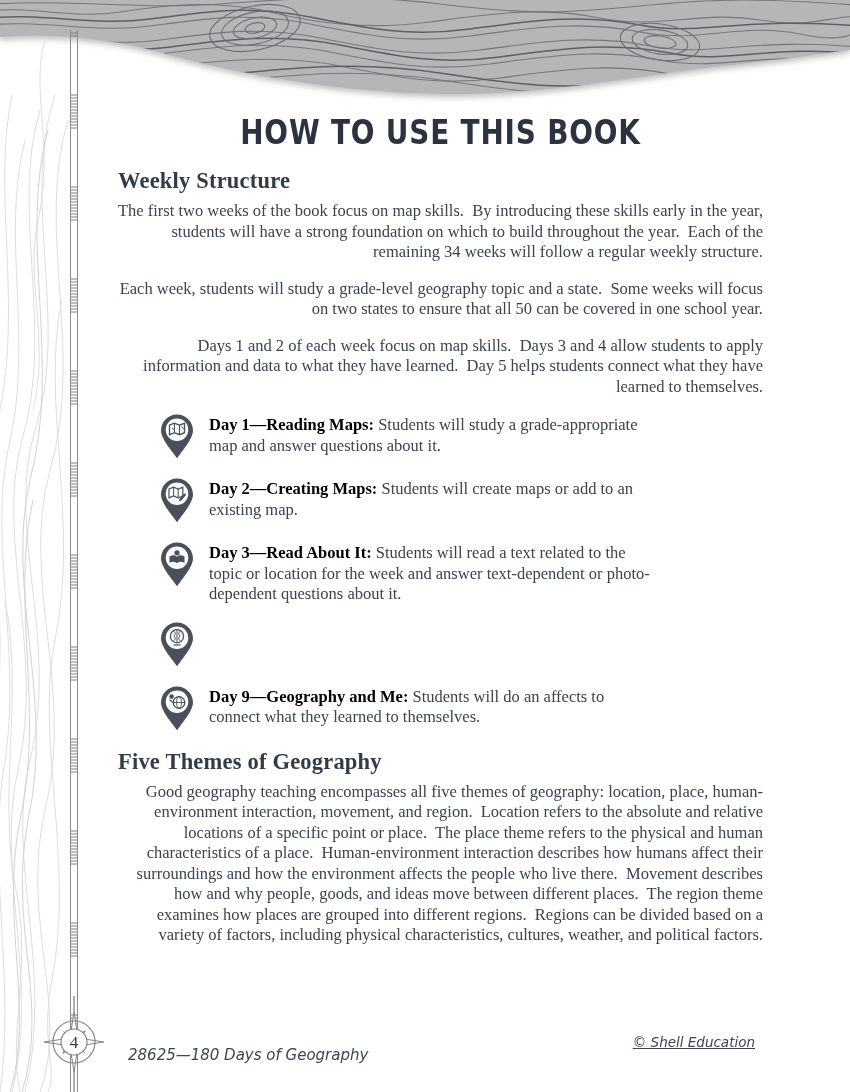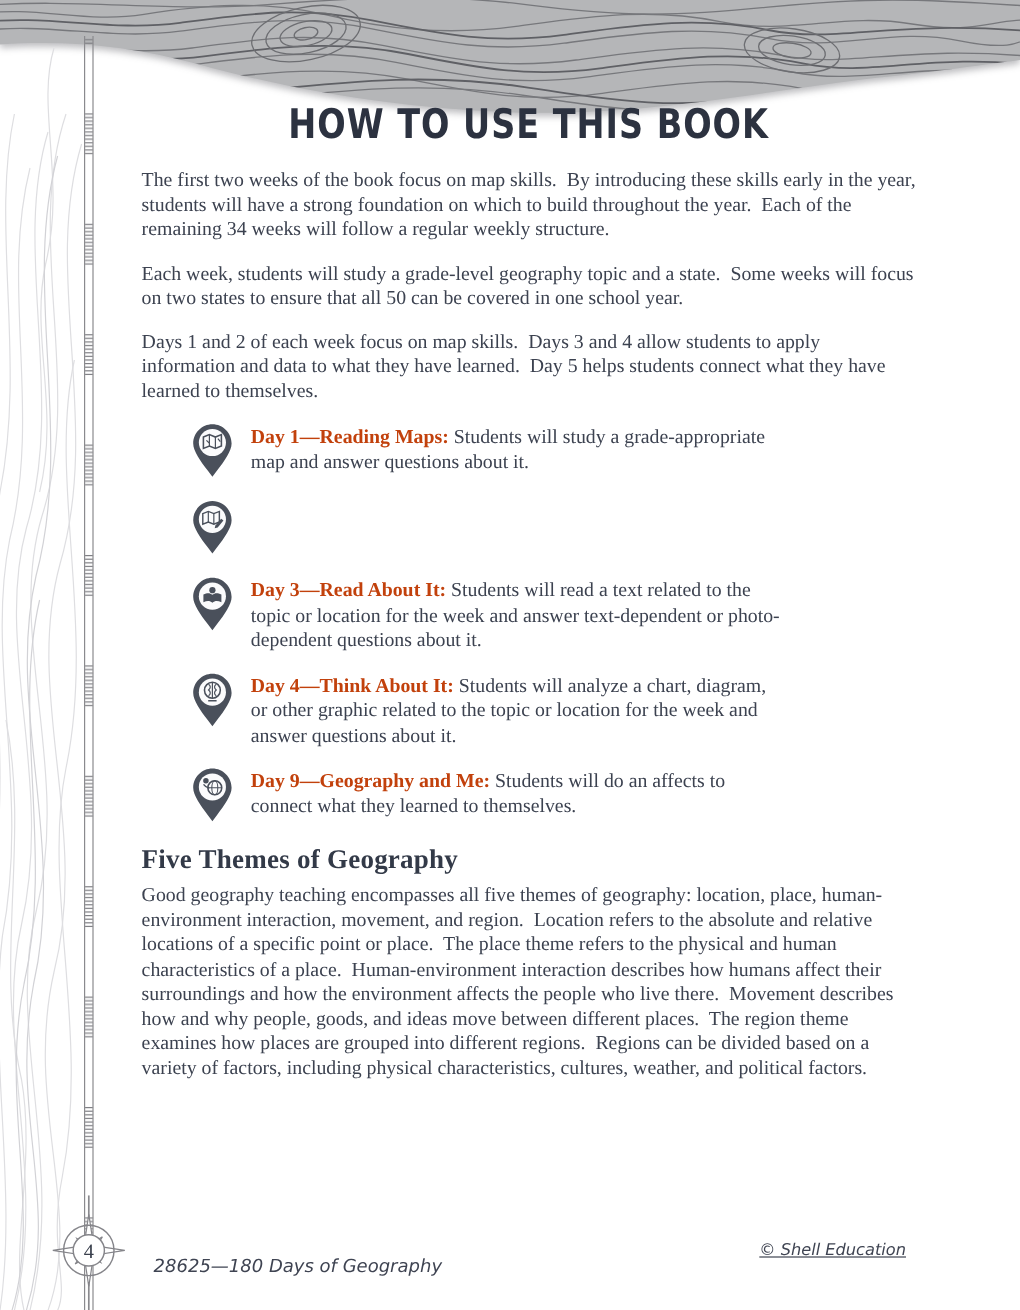--- a/index.html
+++ b/index.html
@@ -7,38 +7,38 @@
     width:850px;height:1092px;position:relative;overflow:hidden;
     background:#ffffff;
     font-family:"Liberation Serif", serif;
     color:#3c4250;
   }
   
   .topo-band{position:absolute;top:0;left:0;width:850px;height:140px;filter:drop-shadow(0 3px 3px rgba(60,60,70,.35));}
   .left-contours{position:absolute;top:0;left:0;width:120px;height:1092px;}
   .ruler{position:absolute;top:0;left:68px;width:12px;height:1092px;}
   
-  .content{position:absolute;left:118px;top:84px;width:645px;}
+  .content{position:absolute;left:118px;top:112px;width:645px;}
   .page-title{
     margin:0 0 16px 0;text-align:center;
     font-family:"DejaVu Sans", sans-serif;font-weight:800;
     font-size:34px;letter-spacing:1px;color:#2c3240;
     transform:scaleX(.82);transform-origin:50% 50%;
     white-space:nowrap;
   }
   h2.sect{
     margin:0 0 7px 0;font-size:22.5px;font-weight:bold;color:#333a48;
     font-family:"Liberation Serif", serif;letter-spacing:.2px;
   }
-  .para{margin:0 0 16px 0;font-size:16.5px;line-height:20.5px;color:#3c4250;}
+  .para{margin:0 0 16px 0;font-size:16.5px;line-height:20.5px;color:#3c4250;text-align:right;}
   .day-list{margin:4px 0 6px 0;}
   .day-item{display:flex;align-items:flex-start;gap:13px;padding-left:40px;margin-bottom:16px;}
   .day-icon{flex:0 0 38px;width:38px;height:48px;}
   .day-text{font-size:16.5px;line-height:20.5px;width:445px;color:#3c4250;padding-top:2px;}
-  .day-lead{font-weight:bold;color:#c2410c;}
+  .day-lead{font-weight:bold;color:#000000;}
   .themes-heading{margin-top:26px;}
   
   .footer-bookid{
     position:absolute;left:128px;top:1046px;
     font-family:"DejaVu Sans", sans-serif;font-style:italic;
     font-size:15px;color:#3f4452;
   }
   .footer-publisher{
     position:absolute;right:95px;top:1034px;
     font-family:"DejaVu Sans", sans-serif;font-style:italic;
@@ -123,20 +123,21 @@
     </pattern>
   </defs>
   <rect x="2" y="32" width="8" height="1060" fill="url(#rulerhatch)"></rect>
   <line x1="2.5" y1="30" x2="2.5" y2="1092" stroke="#8a8a8e" stroke-width="1"></line>
   <line x1="9.5" y1="30" x2="9.5" y2="1092" stroke="#8a8a8e" stroke-width="1"></line>
 </svg>
 
 <div class="content">
   <h1 class="page-title">HOW TO USE THIS BOOK</h1>
 
+  <h2 class="sect">Weekly Structure</h2>
   <p class="para">The first two weeks of the book focus on map skills.&nbsp; By introducing these skills early in the year, students will have a strong foundation on which to build throughout the year.&nbsp; Each of the remaining 34 weeks will follow a regular weekly structure.</p>
   <p class="para">Each week, students will study a grade-level geography topic and a state.&nbsp; Some weeks will focus on two states to ensure that all 50 can be covered in one school year.</p>
   <p class="para">Days 1 and 2 of each week focus on map skills.&nbsp; Days 3 and 4 allow students to apply information and data to what they have learned.&nbsp; Day 5 helps students connect what they have learned to themselves.</p>
 
   <div class="day-list">
 
     <div class="day-item">
       <svg class="day-icon" viewBox="0 0 38 48">
         <path d="M19 1.5C10.2 1.5 3 8.7 3 17.5c0 6.3 6 14.6 12.1 22.6l3.9 5.2 3.9-5.2C29 32.1 35 23.8 35 17.5 35 8.7 27.8 1.5 19 1.5z" fill="#4a505b"></path>
         <circle cx="19" cy="16.8" r="11.3" fill="#fbfbfc"></circle>
@@ -152,20 +153,21 @@
     <div class="day-item">
       <svg class="day-icon" viewBox="0 0 38 48">
         <path d="M19 1.5C10.2 1.5 3 8.7 3 17.5c0 6.3 6 14.6 12.1 22.6l3.9 5.2 3.9-5.2C29 32.1 35 23.8 35 17.5 35 8.7 27.8 1.5 19 1.5z" fill="#4a505b"></path>
         <circle cx="19" cy="16.8" r="11.3" fill="#fbfbfc"></circle>
         <g stroke="#4a505b" fill="none">
           <path d="M11 12l4.6-1.8 4.6 1.8 4.6-1.8v8.8l-4.6 1.8-4.6-1.8-4.6 1.8z" stroke-width="1.2"></path>
           <path d="M15.6 10.2v8.8M20.2 12v8.8" stroke-width="1"></path>
         </g>
         <path d="M21.5 22l4.8-5.8 1.9 1.5-4.8 5.9-2.5.6z" fill="#4a505b"></path>
       </svg>
+      <div class="day-text"><span class="day-lead">Day 2—Creating Maps:</span> <span>Students will create maps or add to an existing map.</span></div>
     </div>
 
     <div class="day-item">
       <svg class="day-icon" viewBox="0 0 38 48">
         <path d="M19 1.5C10.2 1.5 3 8.7 3 17.5c0 6.3 6 14.6 12.1 22.6l3.9 5.2 3.9-5.2C29 32.1 35 23.8 35 17.5 35 8.7 27.8 1.5 19 1.5z" fill="#4a505b"></path>
         <circle cx="19" cy="16.8" r="11.3" fill="#fbfbfc"></circle>
         <circle cx="19" cy="11.8" r="2.6" fill="#4a505b"></circle>
         <path d="M11.5 15.5c3.2-1.6 5.4-1.6 7.5.2 2.1-1.8 4.3-1.8 7.5-.2v6.3c-3.2-1.4-5.4-1.3-7.5.4-2.1-1.7-4.3-1.8-7.5-.4z" fill="#4a505b"></path>
       </svg>
       <div class="day-text"><span class="day-lead">Day 3—Read About It:</span> <span>Students will read a text related to the topic or location for the week and answer text-dependent or photo-dependent questions about it.</span></div>
@@ -174,21 +176,20 @@
     <div class="day-item">
       <svg class="day-icon" viewBox="0 0 38 48">
         <path d="M19 1.5C10.2 1.5 3 8.7 3 17.5c0 6.3 6 14.6 12.1 22.6l3.9 5.2 3.9-5.2C29 32.1 35 23.8 35 17.5 35 8.7 27.8 1.5 19 1.5z" fill="#4a505b"></path>
         <circle cx="19" cy="16.8" r="11.3" fill="#fbfbfc"></circle>
         <g stroke="#4a505b" fill="none">
           <circle cx="19" cy="15.2" r="6.6" stroke-width="1.3"></circle>
           <path d="M19 8.8v12.8M15.8 10.2c1.9 1.4 1.9 3.2 0 4.8 1.9 1.5 1.9 3.3 0 4.8M22.2 10.2c-1.9 1.4-1.9 3.2 0 4.8-1.9 1.5-1.9 3.3 0 4.8" stroke-width="1"></path>
           <path d="M15.5 24h7" stroke-width="1.2"></path>
         </g>
       </svg>
-      <div class="day-text"><span class="day-lead">Day 4—Think About It:</span> <span>Students will analyze a chart, diagram, or other graphic related to the topic or location for the week and answer questions about it.</span></div>
     </div>
 
     <div class="day-item">
       <svg class="day-icon" viewBox="0 0 38 48">
         <path d="M19 1.5C10.2 1.5 3 8.7 3 17.5c0 6.3 6 14.6 12.1 22.6l3.9 5.2 3.9-5.2C29 32.1 35 23.8 35 17.5 35 8.7 27.8 1.5 19 1.5z" fill="#4a505b"></path>
         <circle cx="19" cy="16.8" r="11.3" fill="#fbfbfc"></circle>
         <g stroke="#4a505b" fill="none">
           <circle cx="21" cy="17.5" r="5.8" stroke-width="1.3"></circle>
           <ellipse cx="21" cy="17.5" rx="2.5" ry="5.8" stroke-width=".9"></ellipse>
           <path d="M15.2 17.5h11.6" stroke-width=".9"></path>

